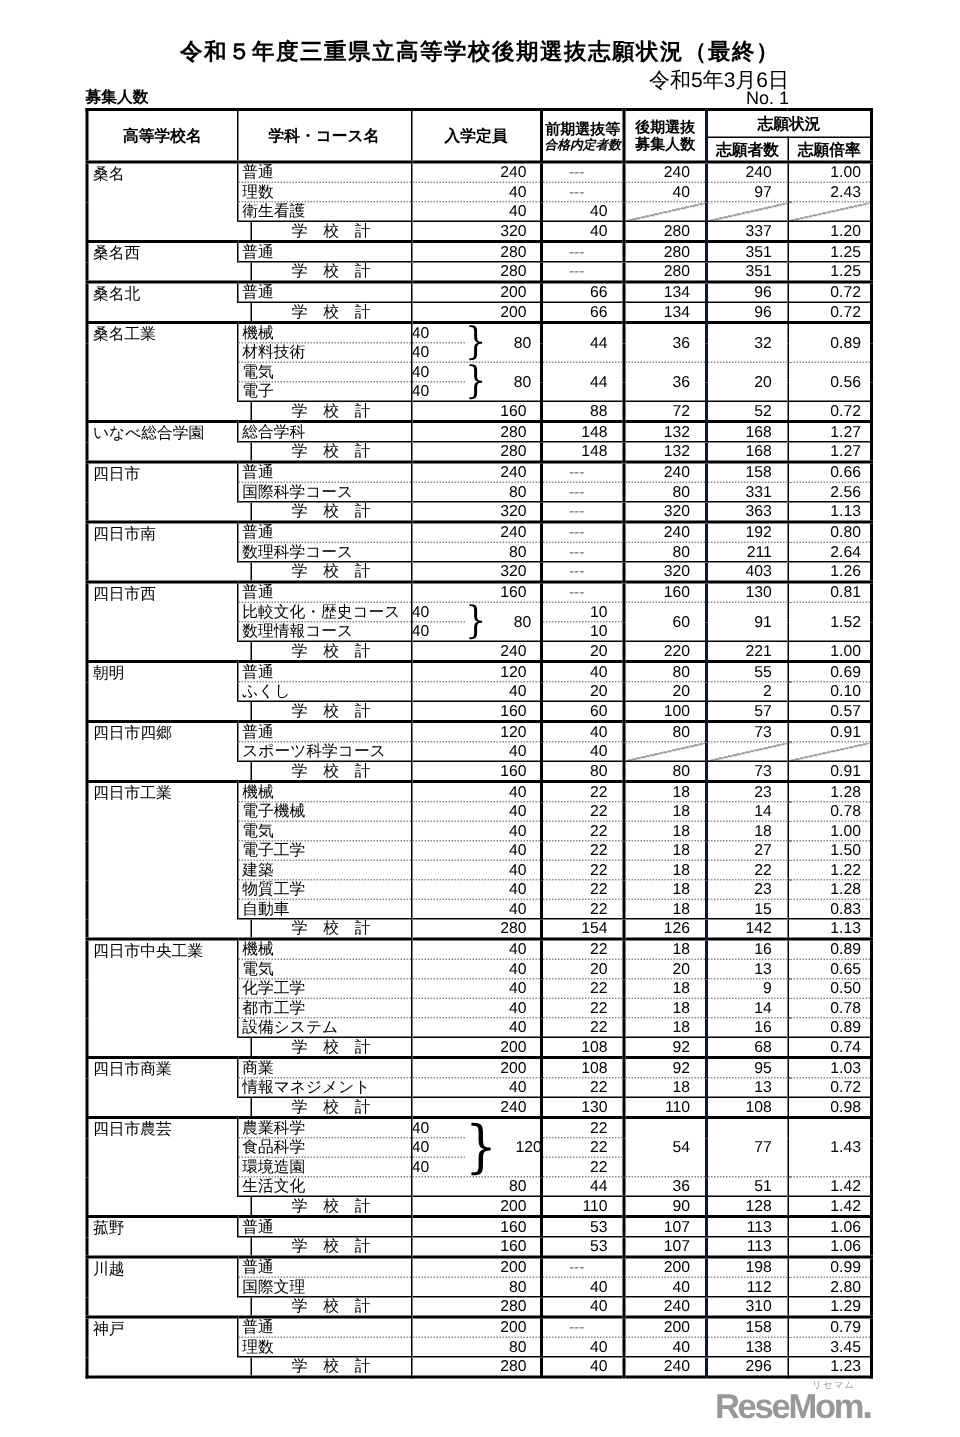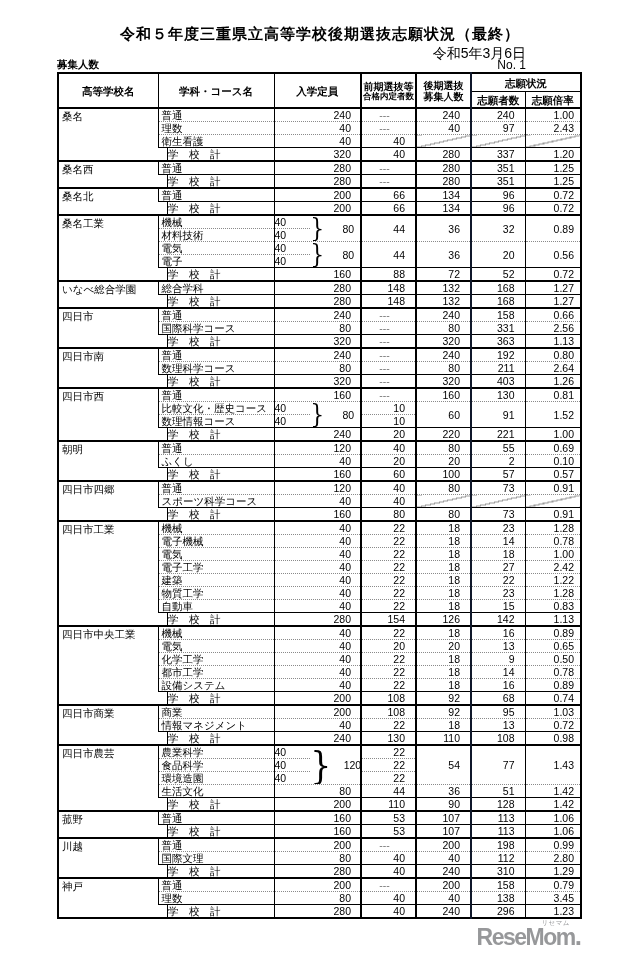--- a/index.html
+++ b/index.html
@@ -16,42 +16,42 @@
   col.w-school{width:100px;}col.w-course{width:116px;}col.w-cap{width:87px;}
   col.w-early{width:55px;}col.w-late{width:55px;}col.w-app{width:54px;}col.w-ratio{width:56px;}
 
   th,td{margin:0;padding:0;font-weight:normal;vertical-align:middle;
         font-size:10.5px;line-height:12px;overflow:hidden;white-space:nowrap;}
   thead th{font-weight:bold;text-align:center;}
   thead tr.h1 th{height:17px;}
   thead tr.h2 th{height:15px;border-top:1px solid #000;}
   .hdr2line div{text-align:center;}
   .h-big{font-size:10px;line-height:11px;font-weight:bold;}
-  .h-small{font-size:8.5px;line-height:9px;font-weight:bold;}
+  .h-small{font-size:8.5px;line-height:9px;font-weight:bold;font-style:italic;}
 
   
   .c-course{border-left:1px solid #000;}
   .c-cap{border-left:1px solid #000;border-right:2px solid #000;}
   .c-early{border-right:2px solid #000;}
   .c-late{border-right:2px solid #0f172a;}
   .c-app{border-right:1px solid #000;}
 
   
   tbody tr>td{border-top:1px dotted #8a8a8a;}
   tbody tr.school-start>td{border-top:2px solid #000;}
   tbody tr.total-row>td{border-top:1px solid #000;}
 
   .cell-school{vertical-align:top;text-align:left;padding:1px 0 0 3px;margin-left:36px;}
   td.c-course{text-align:left;padding-left:3px;}
   .num{text-align:right;padding-right:10px;}
   td.c-cap.num{padding-right:9px;}
   td.c-ratio{padding-right:6px;}
   td.dash{text-align:center;padding-right:8px;color:#777;letter-spacing:0;}
 
-  td.total-label{border-left:none;position:relative;text-align:left;padding-left:10px;}
+  td.total-label{border-left:none;position:relative;text-align:center;padding-left:10px;}
   td.total-label::before{content:"";position:absolute;left:9px;top:0;bottom:0;width:1px;background:#000;}
 
   
   td.cap-group-cell{padding:0;}
   .cap-group{display:flex;align-items:center;width:100%;height:100%;}
   .cap-subs{flex:1 1 auto;display:flex;flex-direction:column;}
   .cap-sub{height:12px;line-height:12px;text-align:right;padding-right:24px;}
   .cap-sub.dotted{border-bottom:1px dotted #8a8a8a;}
   .brace{flex:0 0 12px;font-family:"DejaVu Serif",serif;color:#000;
          transform:scaleY(1.15);text-align:center;}
@@ -404,21 +404,21 @@
           <td class="c-late num">18</td>
           <td class="c-app num">18</td>
           <td class="c-ratio num">1.00</td>
         </tr>
         <tr>
           <td class="c-course">電子工学</td>
           <td class="c-cap num">40</td>
           <td class="c-early num">22</td>
           <td class="c-late num">18</td>
           <td class="c-app num">27</td>
-          <td class="c-ratio num">2.42</td>
+          <td class="c-ratio num">1.50</td>
         </tr>
         <tr>
           <td class="c-course">建築</td>
           <td class="c-cap num">40</td>
           <td class="c-early num">22</td>
           <td class="c-late num">18</td>
           <td class="c-app num">22</td>
           <td class="c-ratio num">1.22</td>
         </tr>
         <tr>

